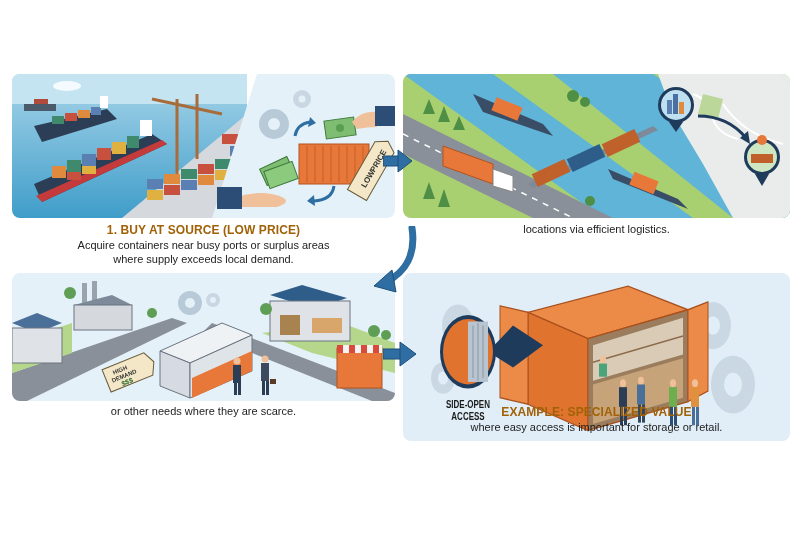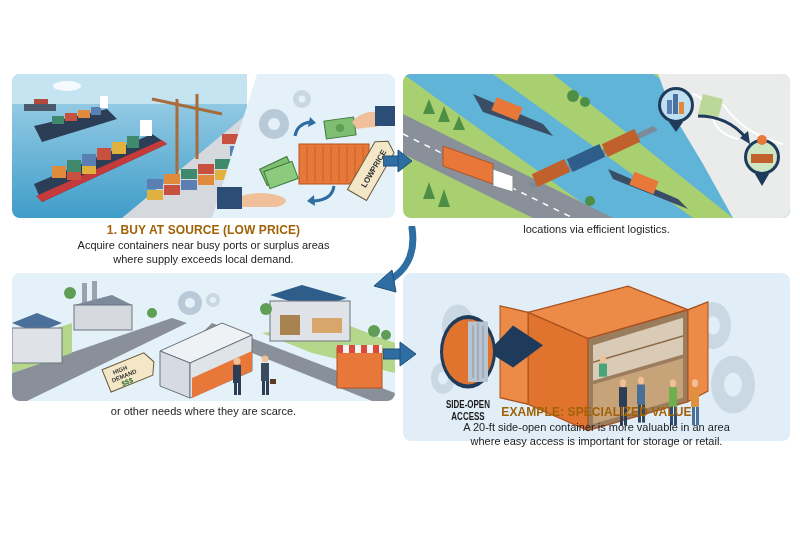--- a/index.html
+++ b/index.html
@@ -339,21 +339,20 @@
   <div class="desc">where supply exceeds local demand.</div>
 </div>
 <div class="caption" id="c2">
   <div class="desc">locations via efficient logistics.</div>
 </div>
 <div class="caption" id="c3">
   <div class="desc">or other needs where they are scarce.</div>
 </div>
 <div class="caption" id="c4">
   <div class="title">EXAMPLE: SPECIALIZED VALUE</div>
-  <div class="desc">A 20-ft side-open container is more valuable in an area</div>
   <div class="desc">where easy access is important for storage or retail.</div>
 </div>
 
 <svg class="arrow" id="a1" viewBox="0 0 30 24">
   <rect x="0" y="7" width="16" height="10" fill="#2f6ea3" stroke="#1d4f7a" stroke-width="1"></rect>
   <polygon points="15,1 29,12 15,23" fill="#2f6ea3" stroke="#1d4f7a" stroke-width="1"></polygon>
 </svg>
 <svg class="arrow" id="a2" viewBox="0 0 48 70">
   <path d="M42 2 C46 28 36 46 16 56" stroke="#2f6ea3" stroke-width="7" fill="none" stroke-linecap="round"></path>
   <polygon points="4,60 22,44 26,66" fill="#2f6ea3" stroke="#1d4f7a" stroke-width="1"></polygon>

